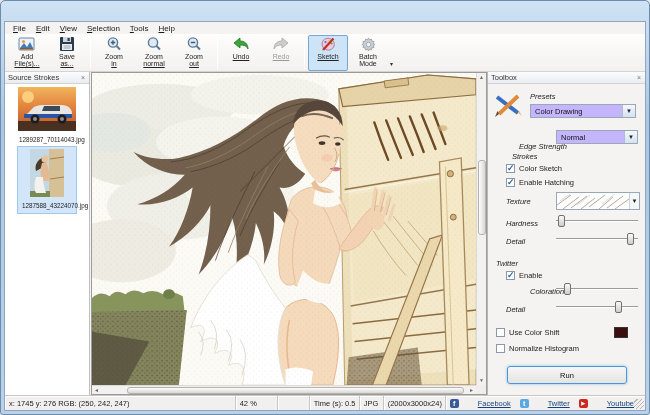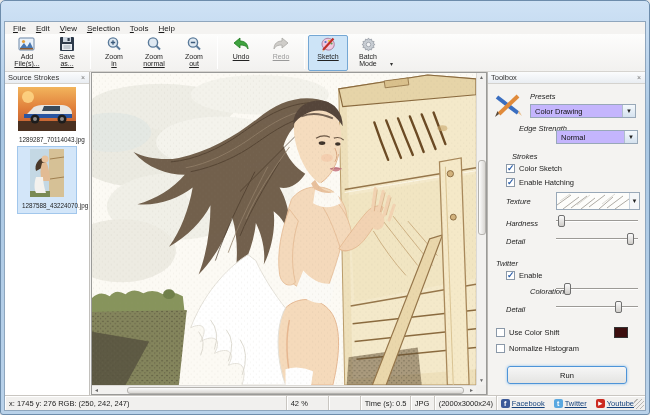--- a/index.html
+++ b/index.html
@@ -74,21 +74,21 @@
              display:flex; align-items:center; justify-content:center; }
   .texture-combo { position:absolute; height:18px; background:#fff; border:1px solid #98a8b8; display:flex; }
   .texture-combo .tex { flex:1; }
   .texture-combo .carrow2 { width:10px; display:flex; align-items:center; justify-content:center; font-size:6px; color:#222; border-left:1px solid #c8d2dc; background:#f4f6f8; }
   
   .statusbar { position:absolute; left:0; right:0; bottom:0; height:15px; background:#f1f0ee; border-top:1px solid #c9c6c1;
                display:flex; align-items:stretch; font-size:7.5px; color:#222; }
   .seg { border-right:1px solid #c9c6c1; box-shadow:inset 1px 1px 0 #fff; display:flex; align-items:center; padding:0 4px; white-space:nowrap; }
   .seg.first { flex:1; }
   .links-seg { display:flex; align-items:center; gap:3px; padding:0 5px 0 4px; }
-  .slink { display:flex; align-items:center; gap:2px; margin-right:6px; }
+  .slink { display:flex; align-items:center; gap:19px; margin-right:6px; }
   .slink .ltxt { color:#15427c; text-decoration:underline; font-size:7.5px; }
   .sicon { width:9px; height:9px; border-radius:2px; color:#fff; font-size:7px; line-height:9px; text-align:center; font-weight:bold; }
   .sicon.fb { background:#3b5998; }
   .sicon.tw { background:#5aa8e0; }
   .sicon.yt { background:#cc2a20; font-size:5px; }
   .grip { position:absolute; right:1px; bottom:1px; width:10px; height:10px;
           background:repeating-linear-gradient(135deg,transparent 0 2px,#b9b7b3 2px 3px); }
 </style>
 </head>
 <body>
@@ -414,21 +414,21 @@
           <line x1="3" y1="5" x2="24" y2="21" stroke="#3a6ec0" stroke-width="4"></line>
           <path d="M24,21 L28,24 L25,18.5 Z" fill="#e8c090"></path>
           <line x1="24" y1="4" x2="5" y2="22" stroke="#e08a3a" stroke-width="4"></line>
           <path d="M5,22 L1,25 L3.5,19 Z" fill="#5a4a3a"></path>
         </svg>
         <span class="tb-label" style="left:42px; top:8px;">Presets</span>
         <div class="combo" style="left:42px; top:20px; width:106px;">
           <span class="cval">Color Drawing</span>
           <span class="carrow">▼</span>
         </div>
-        <span class="tb-label" style="left:10px; top:40px;padding-left:21px;">Edge Strength</span>
+        <span class="tb-label" style="left:10px; top:58px;padding-left:21px;">Edge Strength</span>
         <div class="combo" style="left:68px; top:46px; width:82px;">
           <span class="cval">Normal</span>
           <span class="carrow">▼</span>
         </div>
         <span class="tb-label" style="left:24px; top:68px;">Strokes</span>
         <div class="checkrow" style="left:18px; top:80px;">
           <span class="cbox on">✓</span>
           <span>Color Sketch</span>
         </div>
         <div class="checkrow" style="left:18px; top:94px;">

